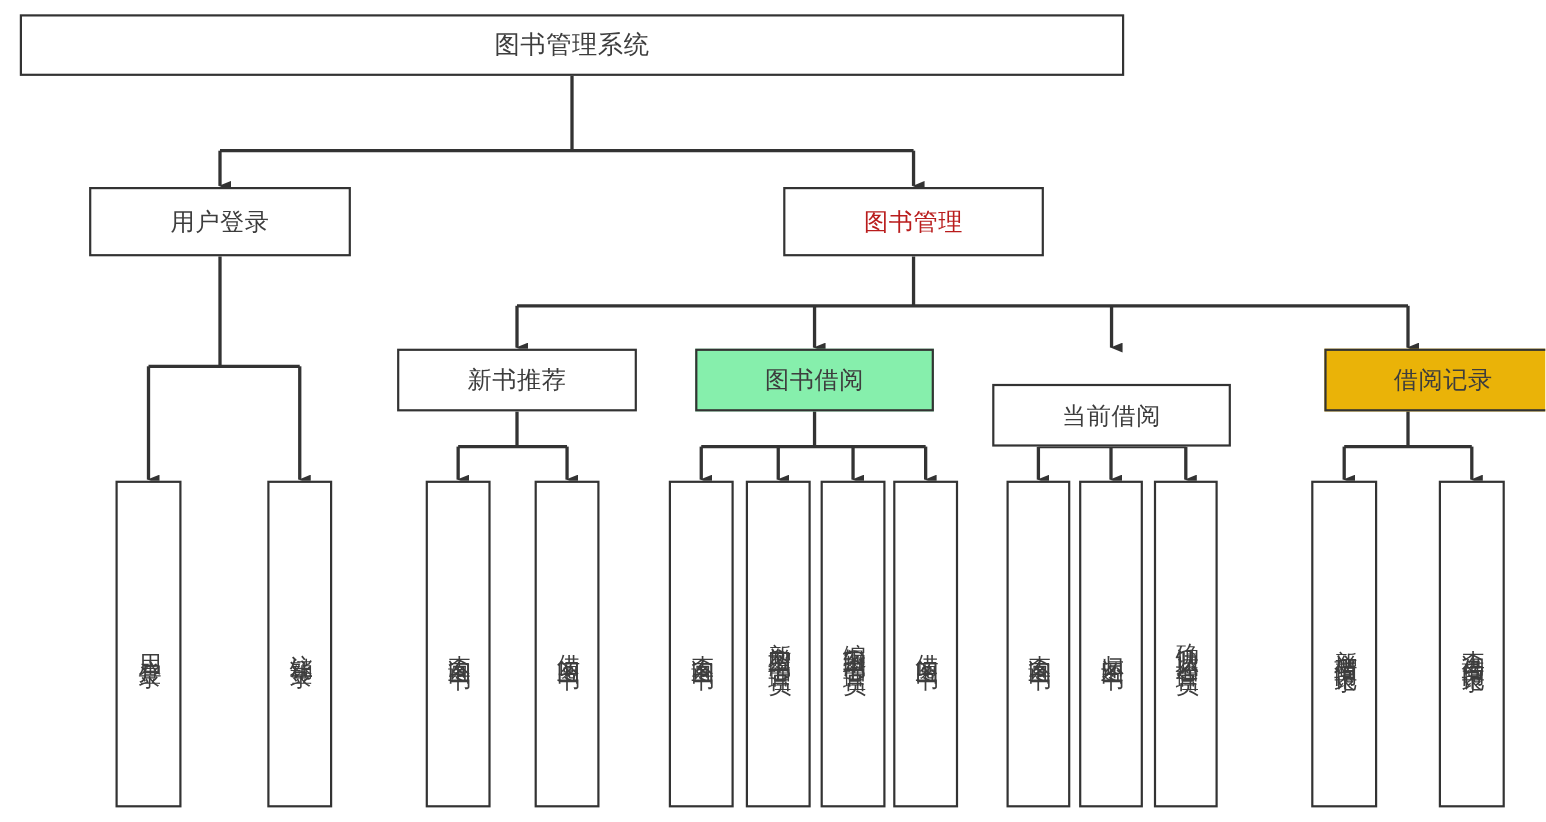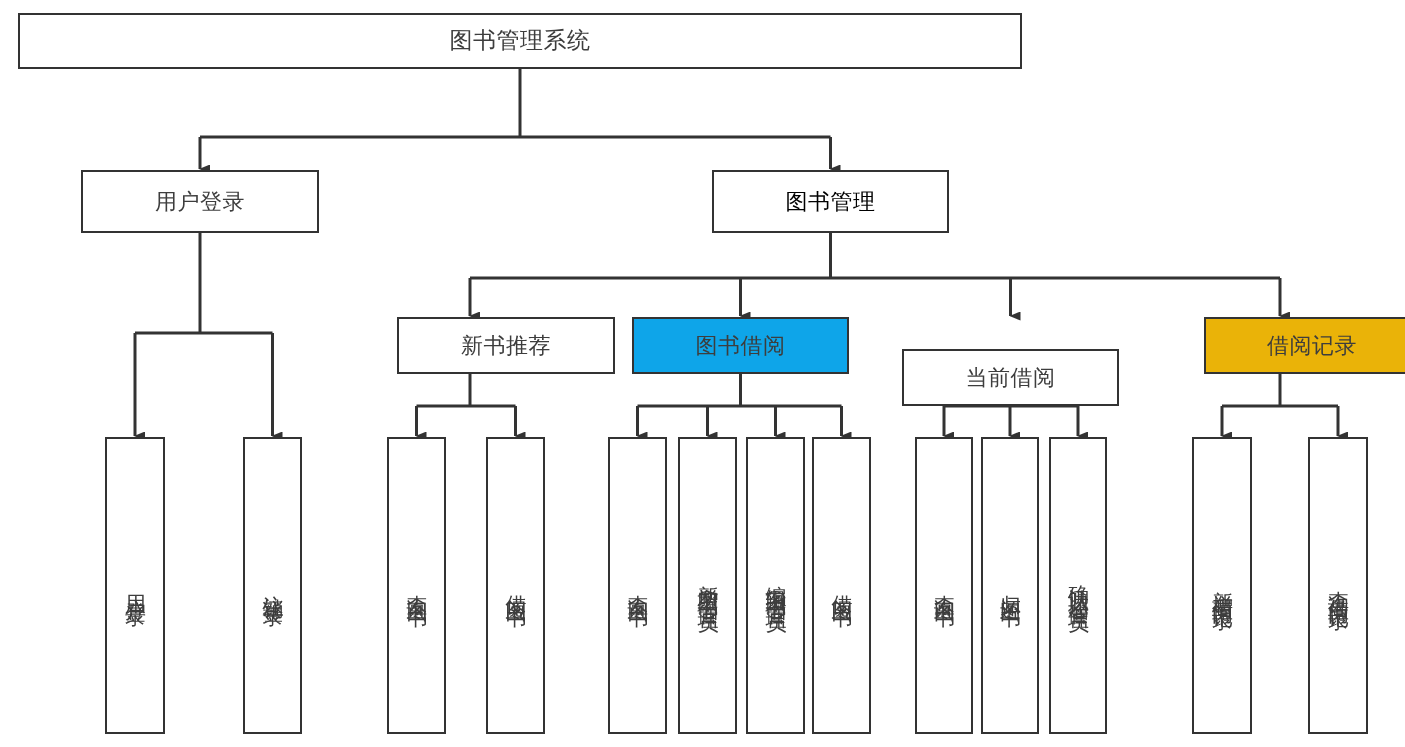--- a/index.html
+++ b/index.html
@@ -107,26 +107,26 @@
   </svg>
 
   <div id="nodes">
       <div class="node root" id="node-root" style="left: 18px; top: 13px; width: 1004px; height: 56px; border-color: rgb(51, 51, 51); background: rgb(255, 255, 255);">
         <span class="node-label" style="color: rgb(61, 61, 61);">图书管理系统</span>
       </div>
       <div class="node" id="node-login" style="left: 81px; top: 170px; width: 238px; height: 63px; border-color: rgb(51, 51, 51); background: rgb(255, 255, 255);">
         <span class="node-label" style="color: rgb(61, 61, 61);">用户登录</span>
       </div>
       <div class="node" id="node-bookmgmt" style="left: 712px; top: 170px; width: 237px; height: 63px; border-color: rgb(51, 51, 51); background: rgb(255, 255, 255);">
-        <span class="node-label" style="color: #000000;">图书管理</span>
+        <span class="node-label" style="color: #b91c1c;">图书管理</span>
       </div>
-      <div class="node" id="node-newbook" style="left: 361px; top: 317px; width: 218px; height: 57px; border-color: rgb(51, 51, 51); background: rgb(255, 255, 255); margin-left: 36px;">
+      <div class="node" id="node-newbook" style="left: 361px; top: 317px; width: 218px; height: 57px; border-color: rgb(51, 51, 51); background: rgb(255, 255, 255);">
         <span class="node-label" style="color: rgb(61, 61, 61);">新书推荐</span>
       </div>
-      <div class="node" id="node-borrow" style="left: 632px; top: 317px; width: 217px; height: 57px; border-color: rgb(51, 51, 51); background: #0ea5e9;">
+      <div class="node" id="node-borrow" style="left: 632px; top: 317px; width: 217px; height: 57px; border-color: rgb(51, 51, 51); background: #86efac;">
         <span class="node-label" style="color: rgb(61, 61, 61);">图书借阅</span>
       </div>
       <div class="node" id="node-current" style="left: 902px; top: 317px; width: 217px; height: 57px; border-color: rgb(51, 51, 51); background: rgb(255, 255, 255); margin-top: 32px;">
         <span class="node-label" style="color: rgb(61, 61, 61);">当前借阅</span>
       </div>
       <div class="node" id="node-records" style="left: 1172px; top: 317px; width: 216px; height: 57px; border-color: rgb(51, 51, 51); background: #eab308; margin-left: 32px;">
         <span class="node-label" style="color: rgb(61, 61, 61);">借阅记录</span>
       </div>
       <div class="node vertical" id="node-l-login" style="left: 105px; top: 437px; width: 60px; height: 297px; border-color: rgb(51, 51, 51); background: rgb(255, 255, 255);">
         <span class="node-label" style="color: rgb(61, 61, 61);">用户登录</span>

